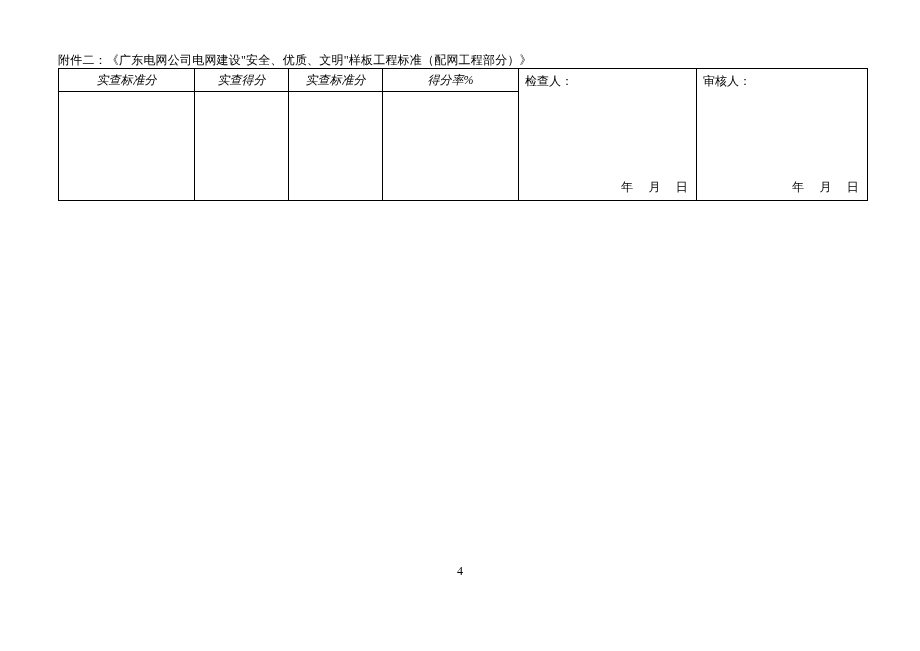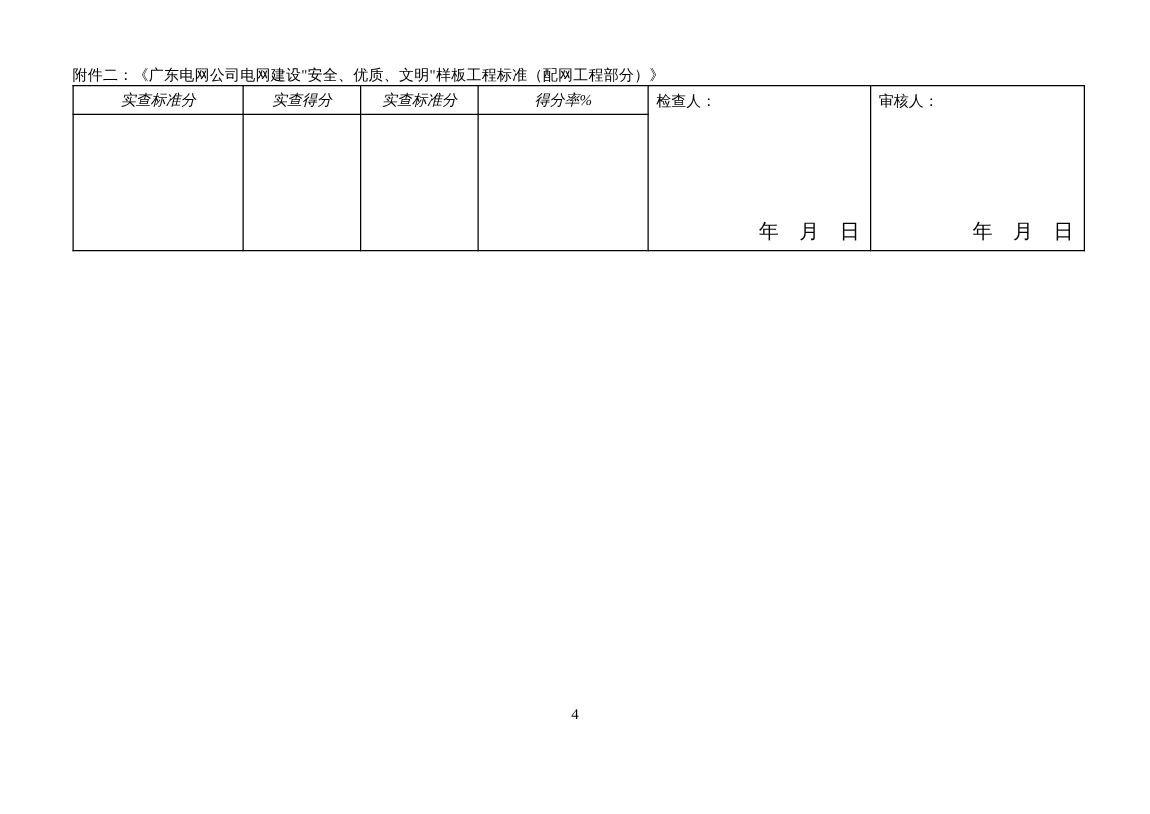--- a/index.html
+++ b/index.html
@@ -61,21 +61,21 @@
     .sig-label {
       position: absolute;
       top: 4px;
       left: 6px;
       font-size: 12px;
     }
     .date-line {
       position: absolute;
       bottom: 4px;
       right: 8px;
-      font-size: 16px;
+      font-size: 12px;
       letter-spacing: 0.2px;
       white-space: nowrap;
     }
     .date-sep {
       display: inline-block;
       width: 12px;
     }
     .page-number {
       position: absolute;
       left: 0;

